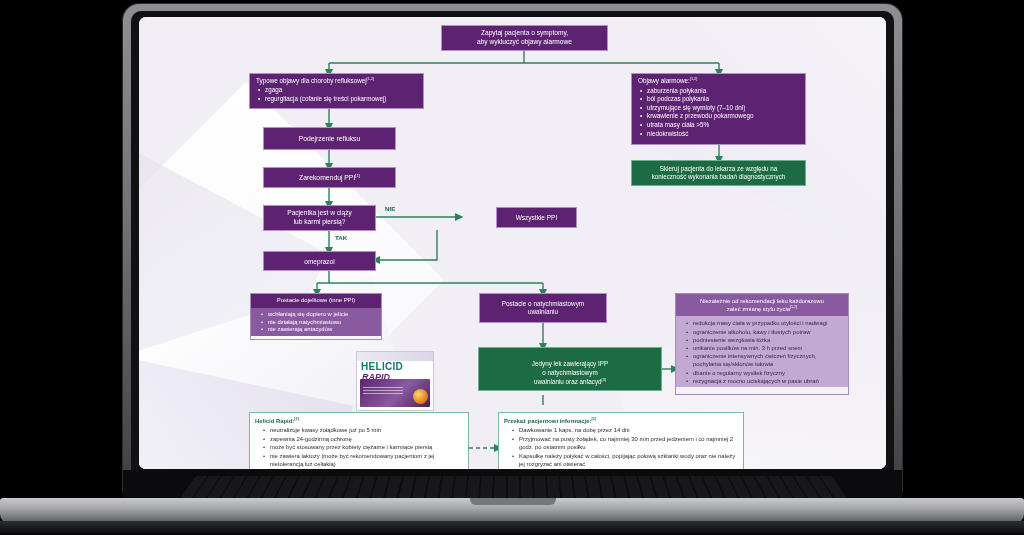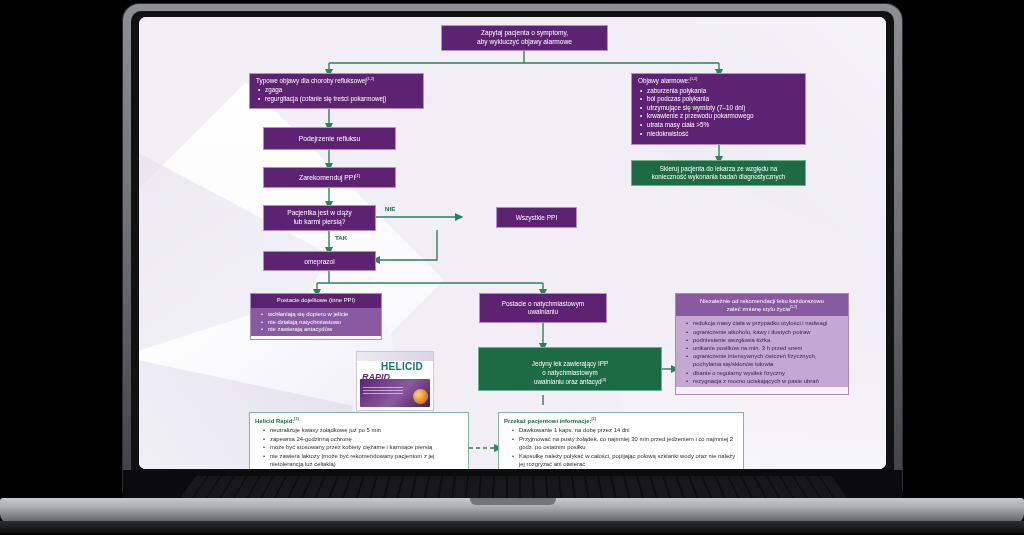--- a/index.html
+++ b/index.html
@@ -109,21 +109,21 @@
   .lbl{position:absolute;color:#1d6b45;font-weight:bold;}
 
   
   .pack{
     position:absolute;background:#ffffff;border:1px solid #cfc6d8;
     overflow:hidden;
   }
   .pack-top{position:absolute;left:0;top:0;right:0;height:9px;
     background:linear-gradient(90deg,#ece9f2,#dcd5e6);}
   .pack-brand{position:absolute;left:4px;top:9px;font-weight:bold;color:#0e7a6a;
-    letter-spacing:.3px;margin-left:20px;}
+    letter-spacing:.3px;}
   .pack-sub{position:absolute;left:5px;font-style:italic;font-weight:bold;color:#5d2372;}
   .pack-dose{position:absolute;left:5px;color:#6b5a77;}
   .pack-img{position:absolute;left:3px;right:3px;bottom:3px;height:28px;
     background:linear-gradient(135deg,#5d2372 0%,#8a5aa0 55%,#4a1c5c 100%);
     border-radius:1px;}
   .pack-dot{position:absolute;right:5px;bottom:6px;width:15px;height:15px;border-radius:50%;
     background:radial-gradient(circle at 35% 35%,#ffd76a,#e0761f 70%,#b8520f);}
   .pack-lines{position:absolute;left:6px;bottom:16px;width:40px;height:8px;
     background:repeating-linear-gradient(0deg,rgba(255,255,255,.55) 0 1px,transparent 1px 3px);}
 </style>

